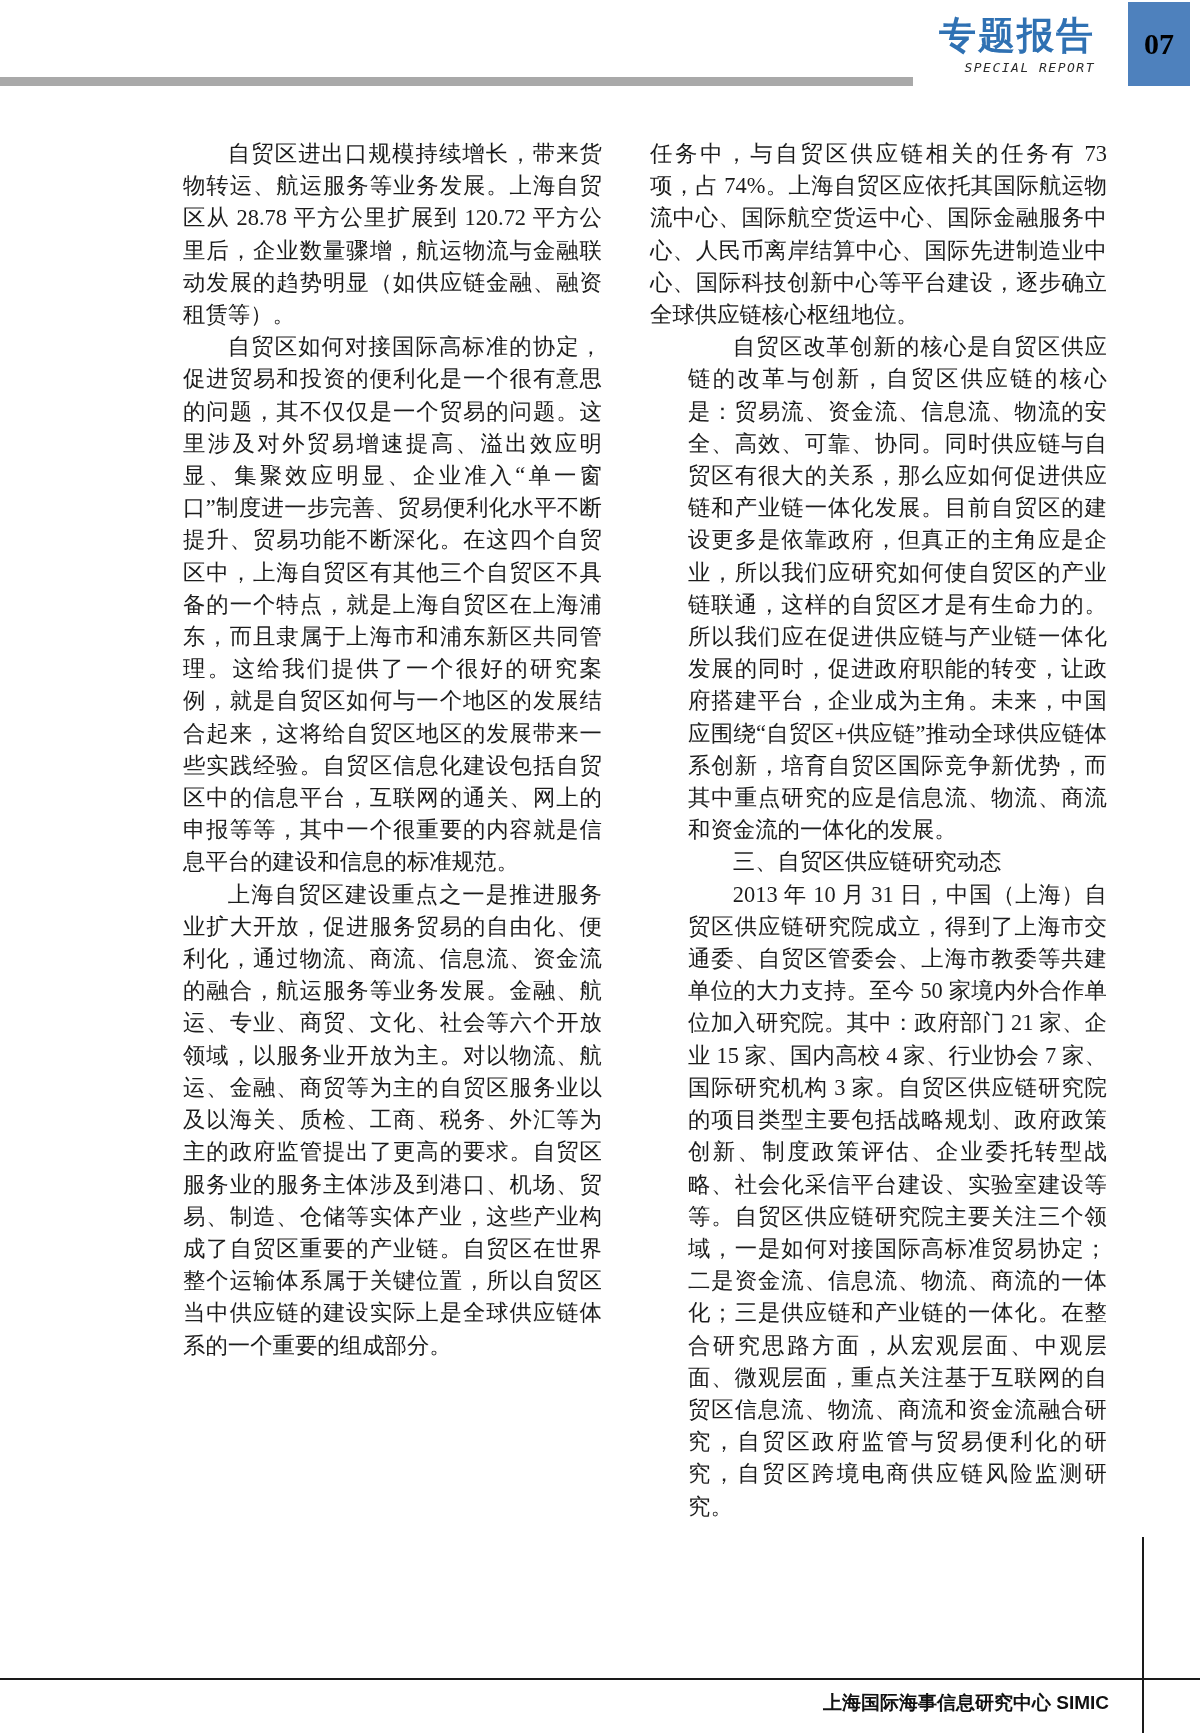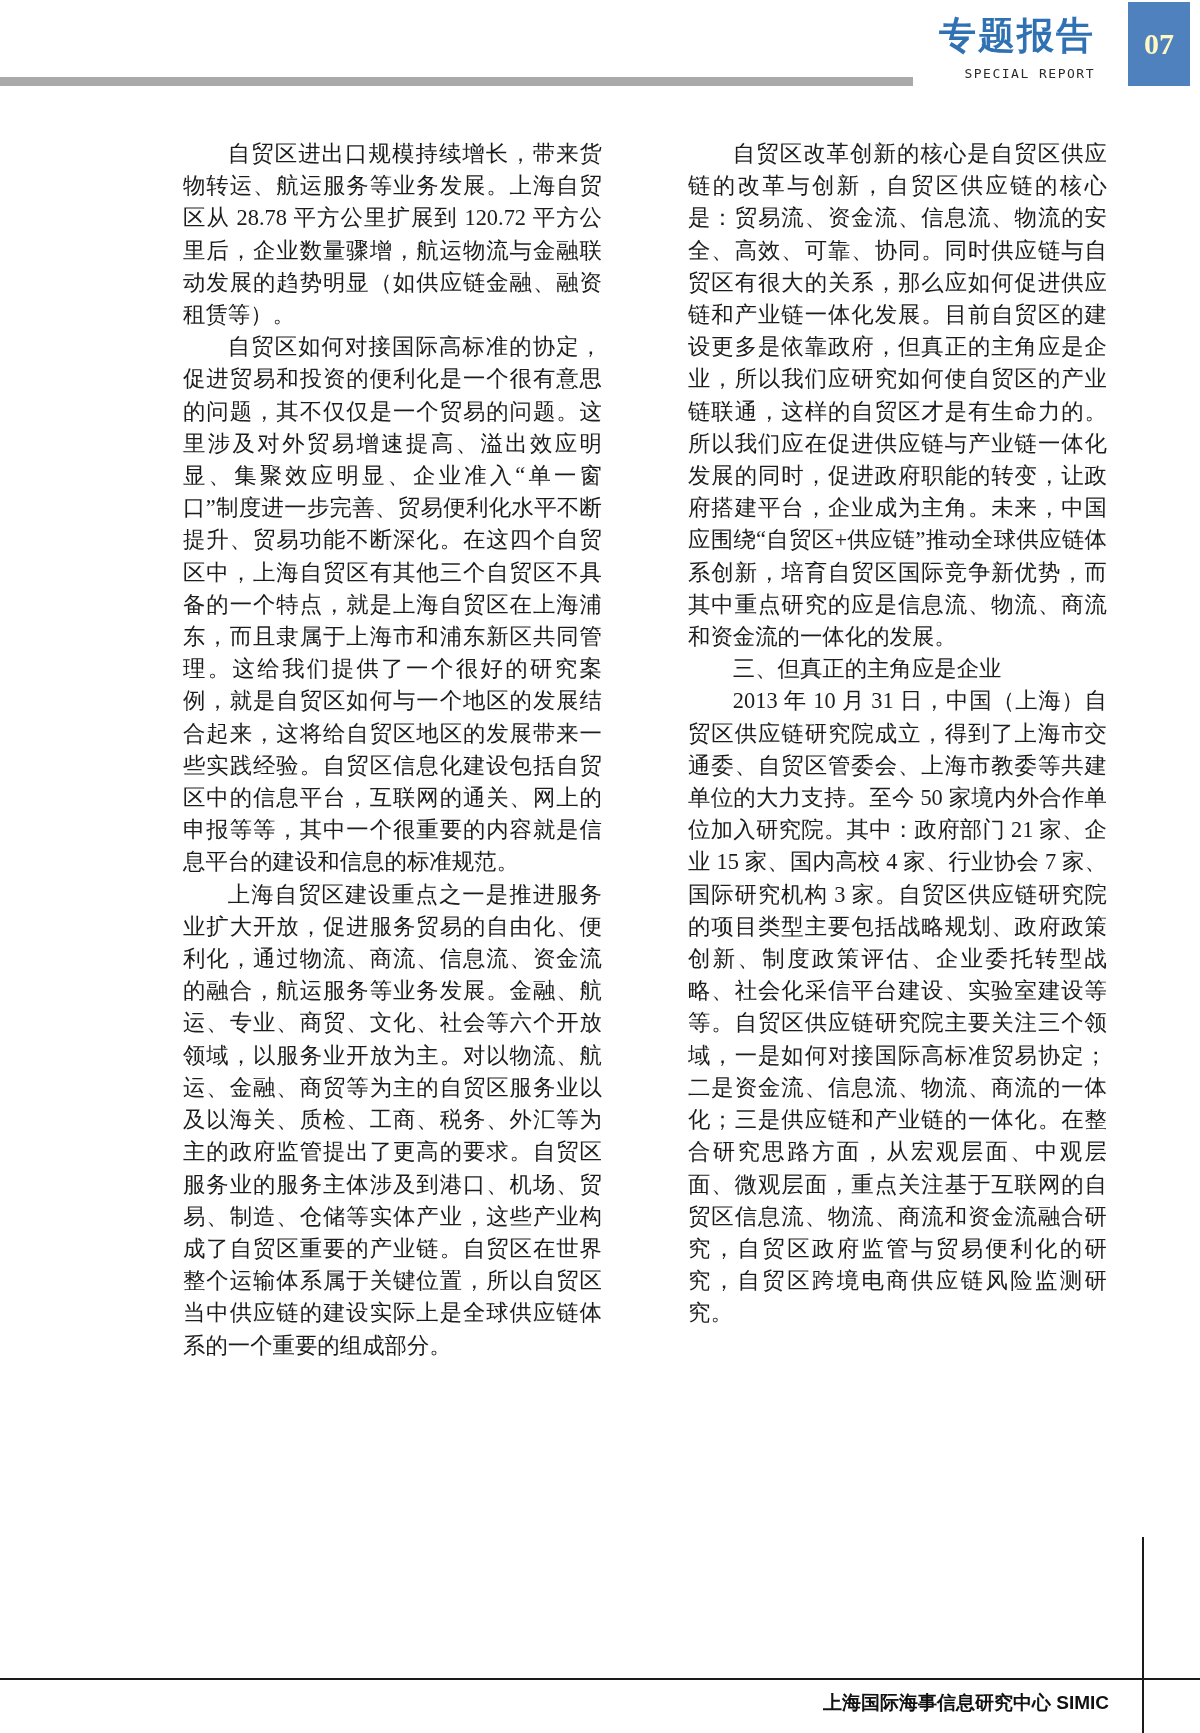--- a/index.html
+++ b/index.html
@@ -28,34 +28,35 @@
     font-size: 37px; line-height: 44px;
     letter-spacing: 2px;
     color: #2f71b3;
     white-space: nowrap;
   }
   .title-en {
     font-family: "DejaVu Sans Mono", "Liberation Mono", monospace;
     font-size: 13px; line-height: 16px;
     letter-spacing: 1.5px;
     color: #2b2b2b;
-    margin-top: 8px;
+    margin-top: 2px;
     white-space: nowrap;
+    font-style: italic;
   }
   .page-num-box {
     position: absolute; left: 1128px; top: 2px;
     width: 62px; height: 84px;
     background: #4e81bd;
     display: flex; align-items: center; justify-content: center;
   }
   .page-num-box span {
     font-family: "Liberation Serif", "DejaVu Serif", serif;
     font-weight: bold;
     font-size: 30px;
-    color: #fef9c3;
+    color: #000000;
   }
 
   
   .col {
     position: absolute; top: 138px;
     width: 457px;
     font-size: 22.4px;
     line-height: 32.2px;
     text-align: justify;
     text-justify: inter-ideograph;
@@ -102,22 +103,23 @@
     <span>07</span>
   </div>
 
   <section class="col col-left">
     <p class="indent">自贸区进出口规模持续增长，带来货物转运、航运服务等业务发展。上海自贸区从 28.78 平方公里扩展到 120.72 平方公里后，企业数量骤增，航运物流与金融联动发展的趋势明显（如供应链金融、融资租赁等）。</p>
     <p class="indent">自贸区如何对接国际高标准的协定，促进贸易和投资的便利化是一个很有意思的问题，其不仅仅是一个贸易的问题。这里涉及对外贸易增速提高、溢出效应明显、集聚效应明显、企业准入“单一窗口”制度进一步完善、贸易便利化水平不断提升、贸易功能不断深化。在这四个自贸区中，上海自贸区有其他三个自贸区不具备的一个特点，就是上海自贸区在上海浦东，而且隶属于上海市和浦东新区共同管理。这给我们提供了一个很好的研究案例，就是自贸区如何与一个地区的发展结合起来，这将给自贸区地区的发展带来一些实践经验。自贸区信息化建设包括自贸区中的信息平台，互联网的通关、网上的申报等等，其中一个很重要的内容就是信息平台的建设和信息的标准规范。</p>
     <p class="indent">上海自贸区建设重点之一是推进服务业扩大开放，促进服务贸易的自由化、便利化，通过物流、商流、信息流、资金流的融合，航运服务等业务发展。金融、航运、专业、商贸、文化、社会等六个开放领域，以服务业开放为主。对以物流、航运、金融、商贸等为主的自贸区服务业以及以海关、质检、工商、税务、外汇等为主的政府监管提出了更高的要求。自贸区服务业的服务主体涉及到港口、机场、贸易、制造、仓储等实体产业，这些产业构成了自贸区重要的产业链。自贸区在世界整个运输体系属于关键位置，所以自贸区当中供应链的建设实际上是全球供应链体系的一个重要的组成部分。</p>
   </section>
 
   <section class="col col-right">
+    <p class="no-indent">任务中，与自贸区供应链相关的任务有 73 项，占 74%。上海自贸区应依托其国际航运物流中心、国际航空货运中心、国际金融服务中心、人民币离岸结算中心、国际先进制造业中心、国际科技创新中心等平台建设，逐步确立全球供应链核心枢纽地位。</p>
     <p class="indent">自贸区改革创新的核心是自贸区供应链的改革与创新，自贸区供应链的核心是：贸易流、资金流、信息流、物流的安全、高效、可靠、协同。同时供应链与自贸区有很大的关系，那么应如何促进供应链和产业链一体化发展。目前自贸区的建设更多是依靠政府，但真正的主角应是企业，所以我们应研究如何使自贸区的产业链联通，这样的自贸区才是有生命力的。所以我们应在促进供应链与产业链一体化发展的同时，促进政府职能的转变，让政府搭建平台，企业成为主角。未来，中国应围绕“自贸区+供应链”推动全球供应链体系创新，培育自贸区国际竞争新优势，而其中重点研究的应是信息流、物流、商流和资金流的一体化的发展。</p>
-    <p class="indent">三、但真正的主角应是企业</p>
+    <p class="indent">三、自贸区供应链研究动态</p>
     <p class="indent">2013 年 10 月 31 日，中国（上海）自贸区供应链研究院成立，得到了上海市交通委、自贸区管委会、上海市教委等共建单位的大力支持。至今 50 家境内外合作单位加入研究院。其中：政府部门 21 家、企业 15 家、国内高校 4 家、行业协会 7 家、国际研究机构 3 家。自贸区供应链研究院的项目类型主要包括战略规划、政府政策创新、制度政策评估、企业委托转型战略、社会化采信平台建设、实验室建设等等。自贸区供应链研究院主要关注三个领域，一是如何对接国际高标准贸易协定；二是资金流、信息流、物流、商流的一体化；三是供应链和产业链的一体化。在整合研究思路方面，从宏观层面、中观层面、微观层面，重点关注基于互联网的自贸区信息流、物流、商流和资金流融合研究，自贸区政府监管与贸易便利化的研究，自贸区跨境电商供应链风险监测研究。</p>
   </section>
 
   <div class="footer-rule"></div>
   <div class="footer-vrule"></div>
   <div class="publisher">上海国际海事信息研究中心 SIMIC</div>
 
 </div>
 
 </body></html>

